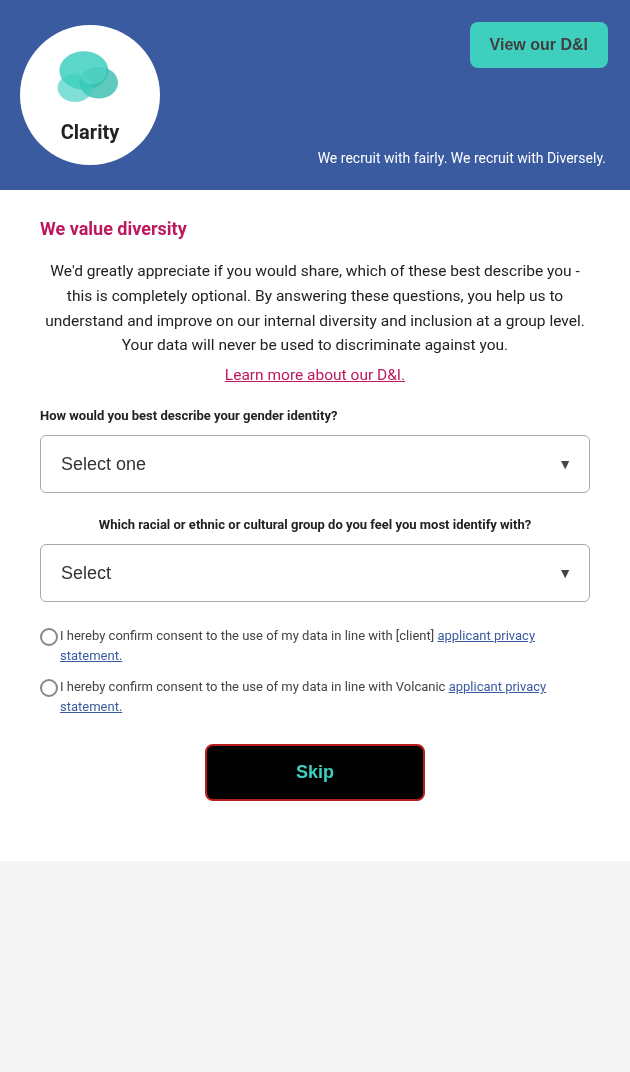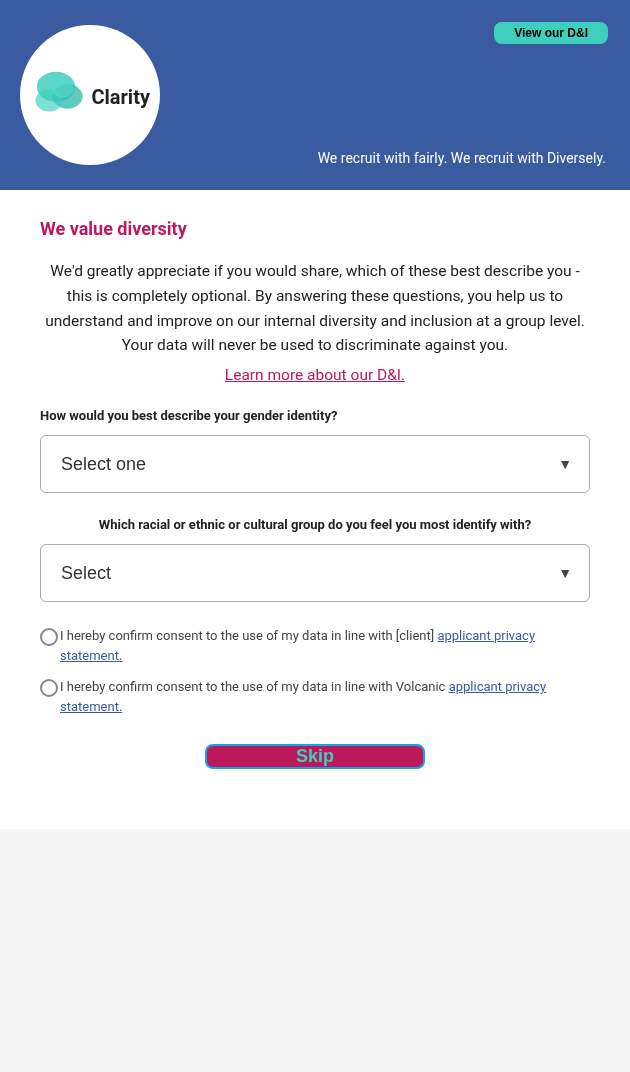--- a/index.html
+++ b/index.html
@@ -32,43 +32,43 @@
     }
 
     .logo-circle {
       width: 140px;
       height: 140px;
       background: white;
       border-radius: 50%;
       display: flex;
       align-items: center;
       justify-content: center;
-      flex-direction: row;
+      flex-direction: column;
       padding: 10px;
     }
 
     .logo-icon {
       width: 80px;
       height: 70px;
     }
 
     .logo-text {
       font-weight: 700;
       font-size: 20px;
       color: #222;
       margin-top: 4px;
     }
 
     .view-di-button {
       background-color: #3ecfbe;
-      color: #000000;
+      color: #404040;
       border: none;
       border-radius: 8px;
-      padding: 4px 20px;
-      font-size: 12px;
+      padding: 14px 20px;
+      font-size: 16px;
       font-weight: 600;
       cursor: pointer;
     }
 
     .header-tagline {
       color: white;
       font-size: 14px;
       text-align: right;
       margin-top: auto;
       padding-bottom: 4px;
@@ -180,25 +180,26 @@
     .button-row {
       display: flex;
       gap: 20px;
       justify-content: center;
       margin-top: 10px;
     }
 
     .skip-button {
       flex: 1;
       max-width: 220px;
+      padding: 16px;
       font-size: 18px;
       font-weight: 600;
       color: #3ecfbe;
-      background: #be185d;
-      border: 2px solid #0ea5e9;
+      background: #000000;
+      border: 2px solid #b91c1c;
       border-radius: 8px;
       cursor: pointer;
     }
 
     .submit-button {
       flex: 1;
       max-width: 220px;
       padding: 16px;
       font-size: 18px;
       font-weight: 600;

